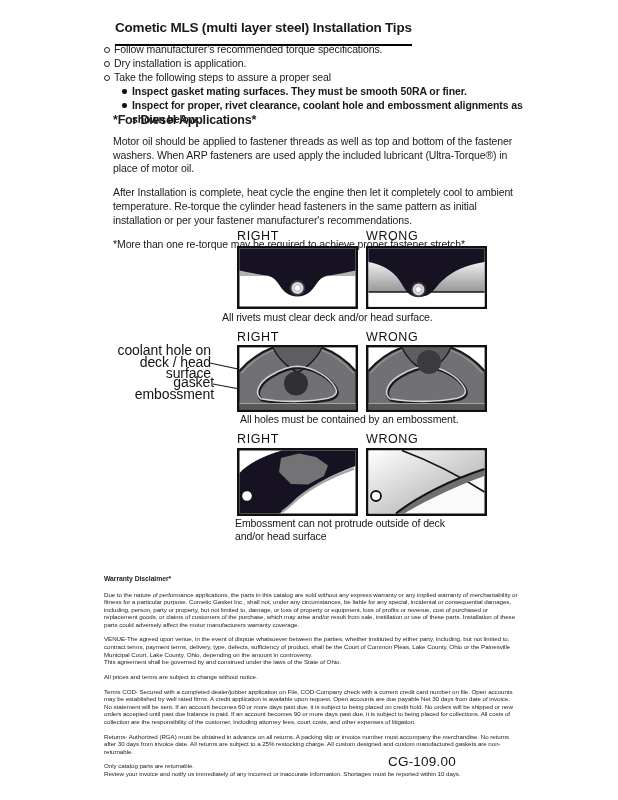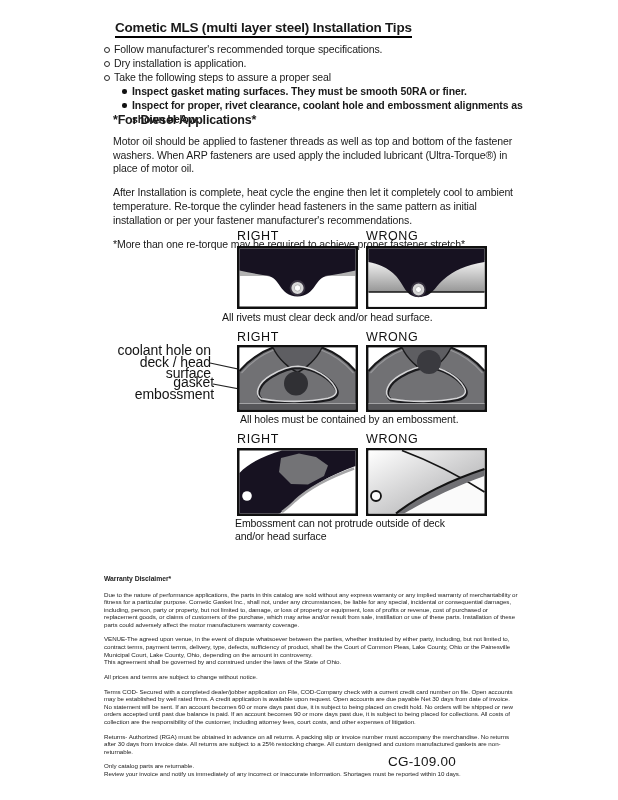--- a/index.html
+++ b/index.html
@@ -1,21 +1,21 @@
 <!DOCTYPE html>
 <html><head>
 <meta charset="utf-8">
 <style>
   html,body{margin:0;padding:0;background:#ffffff;}
   .page{position:relative;width:618px;height:800px;background:#ffffff;overflow:hidden;
         font-family:"Liberation Sans","DejaVu Sans",sans-serif;color:#1a1a1a;}
 
   
   .title{position:absolute;left:115px;top:20px;font-size:13.5px;font-weight:bold;
-         letter-spacing:-0.2px;border-bottom:2px solid #000;padding-bottom:1px;display:inline-block;}
+         letter-spacing:-0.2px;border-bottom:2px solid #000;padding-bottom:9px;display:inline-block;}
   .bullets{position:absolute;left:104px;top:42px;width:420px;font-size:10.5px;line-height:14px;letter-spacing:-0.1px;}
   .b{position:relative;padding-left:10px;}
   .b::before{content:"";position:absolute;left:0;top:4.5px;width:4px;height:4px;
              border:1px solid #2a2a2a;border-radius:50%;background:#fff;}
   .sb{position:relative;padding-left:10px;margin-left:18px;font-weight:bold;}
   .sb::before{content:"";position:absolute;left:0;top:5px;width:4.5px;height:4.5px;
               border-radius:50%;background:#111;}
 
   .diesel{position:absolute;left:113px;top:114px;width:404px;font-size:10.5px;line-height:13.8px;letter-spacing:-0.1px;}
   .diesel h2{font-size:12.5px;font-weight:bold;margin:0 0 7px 0;letter-spacing:-0.2px;}

